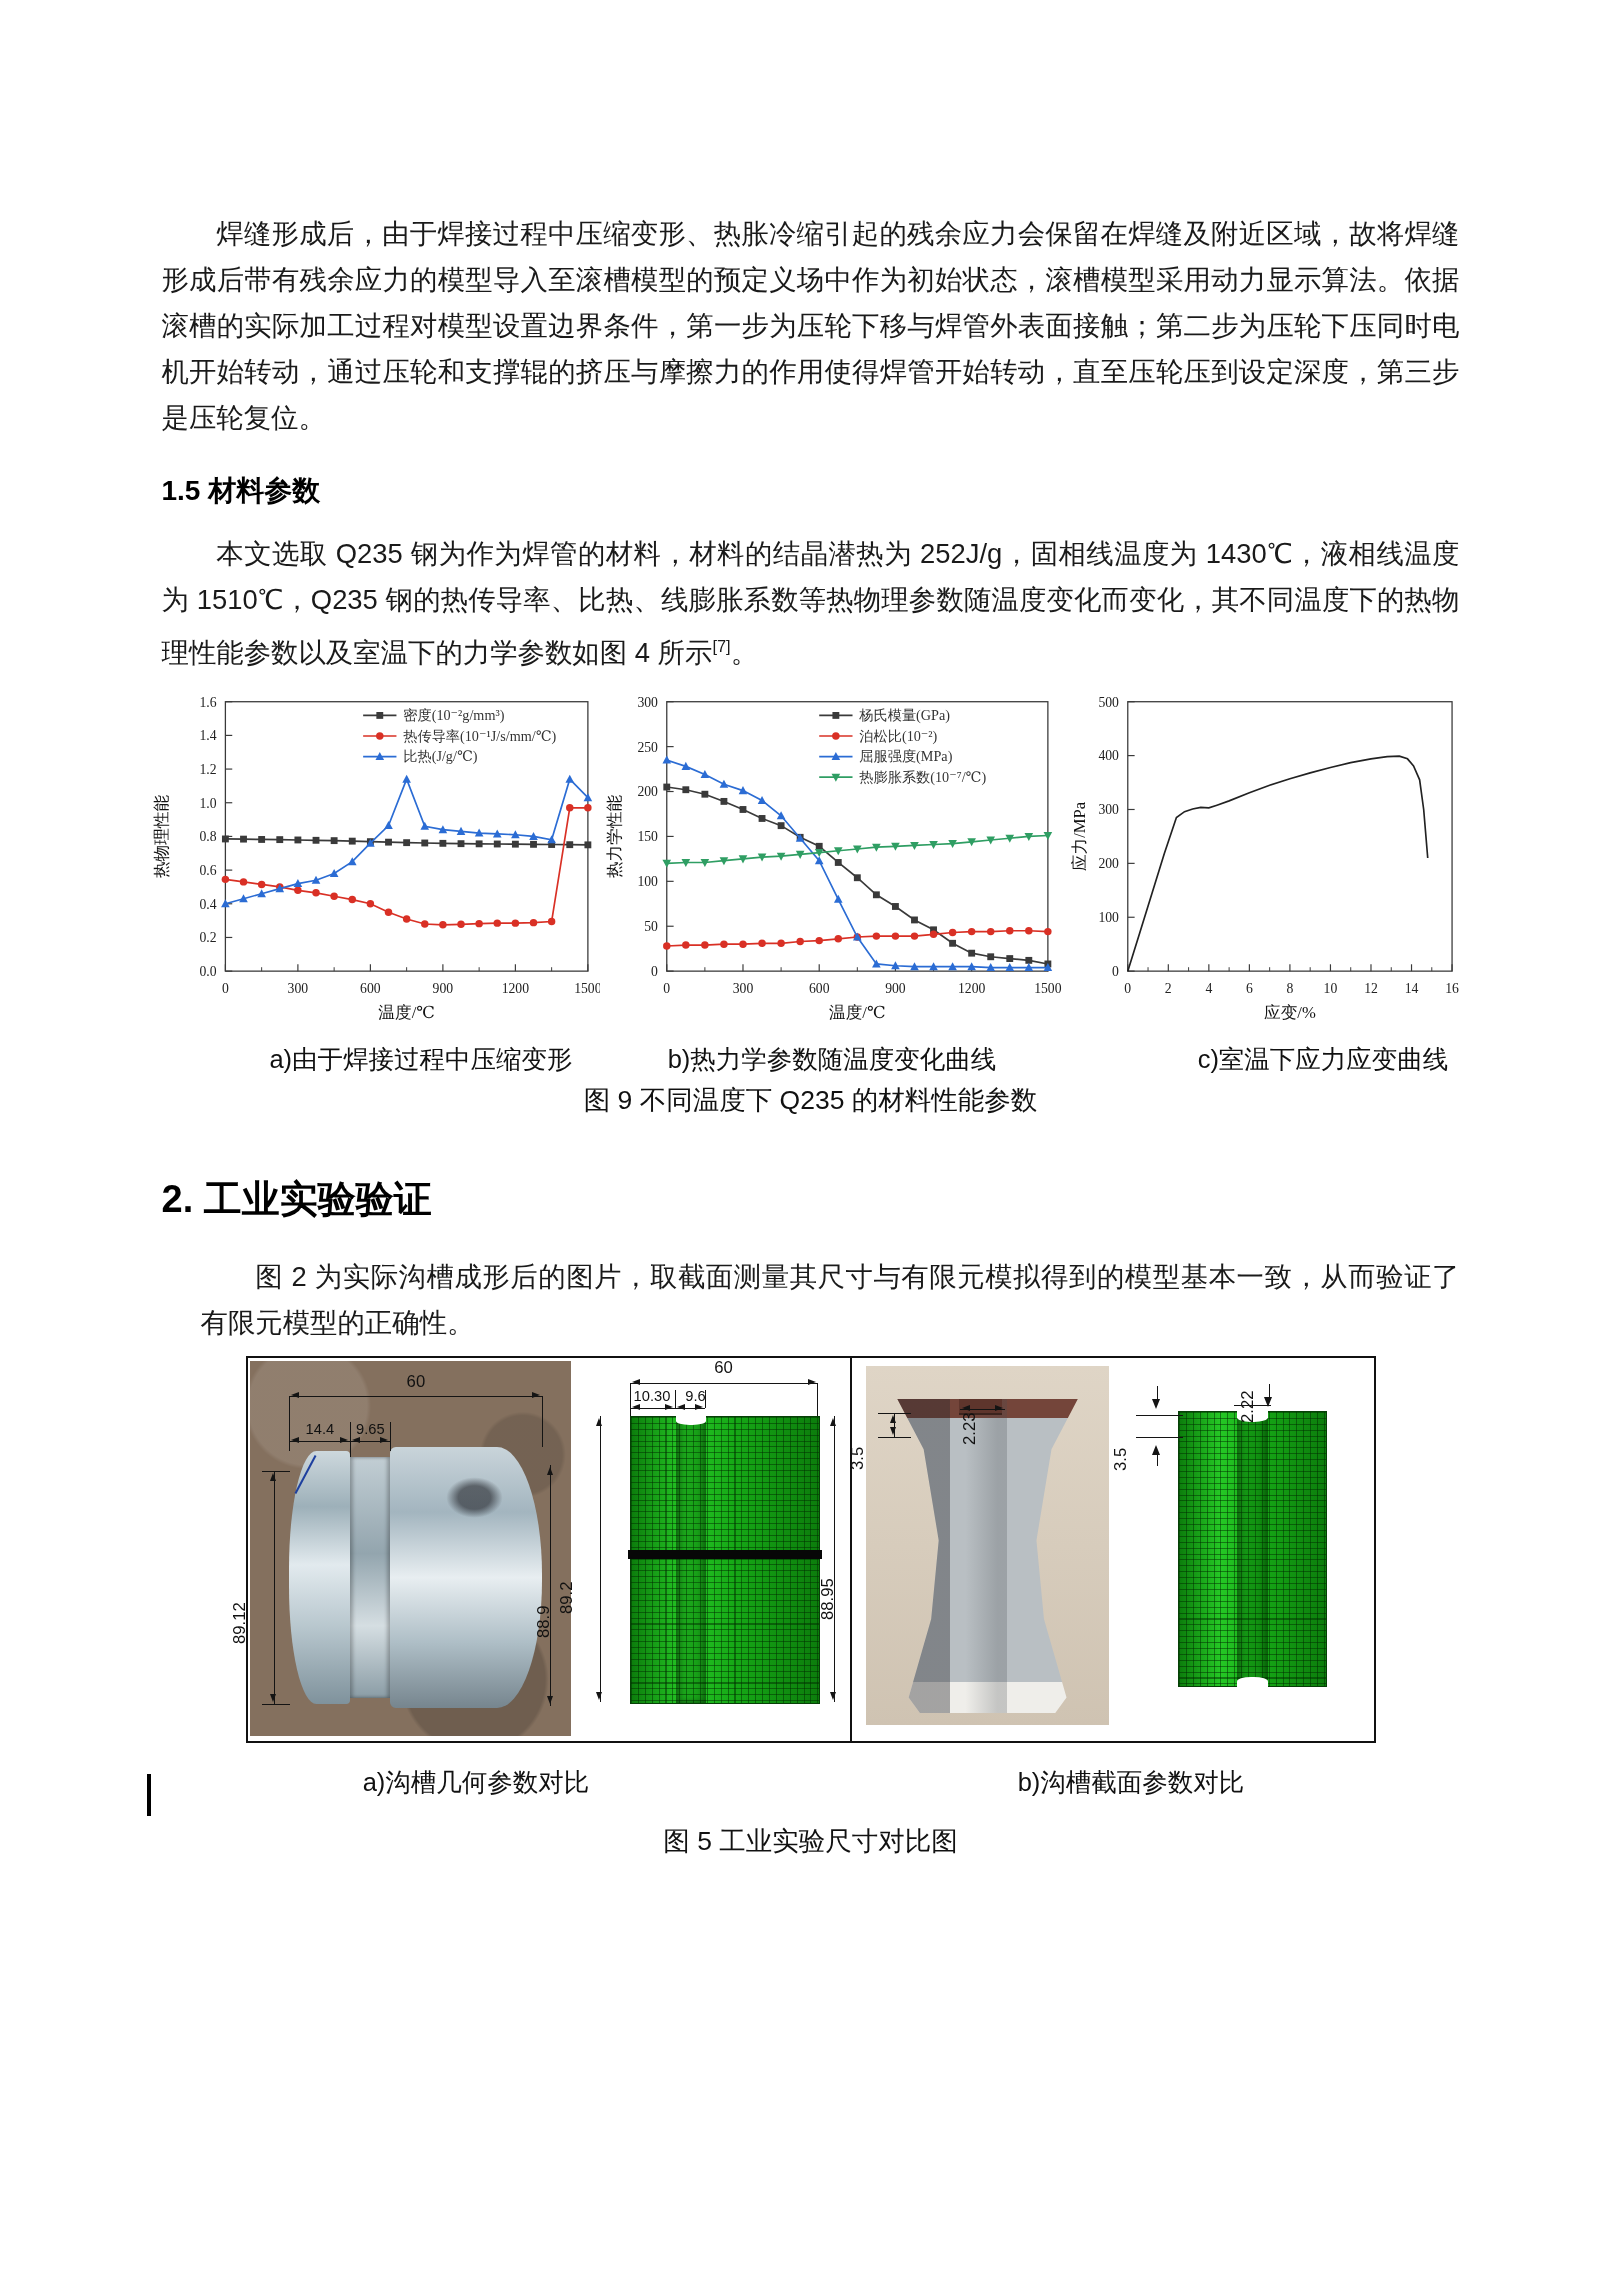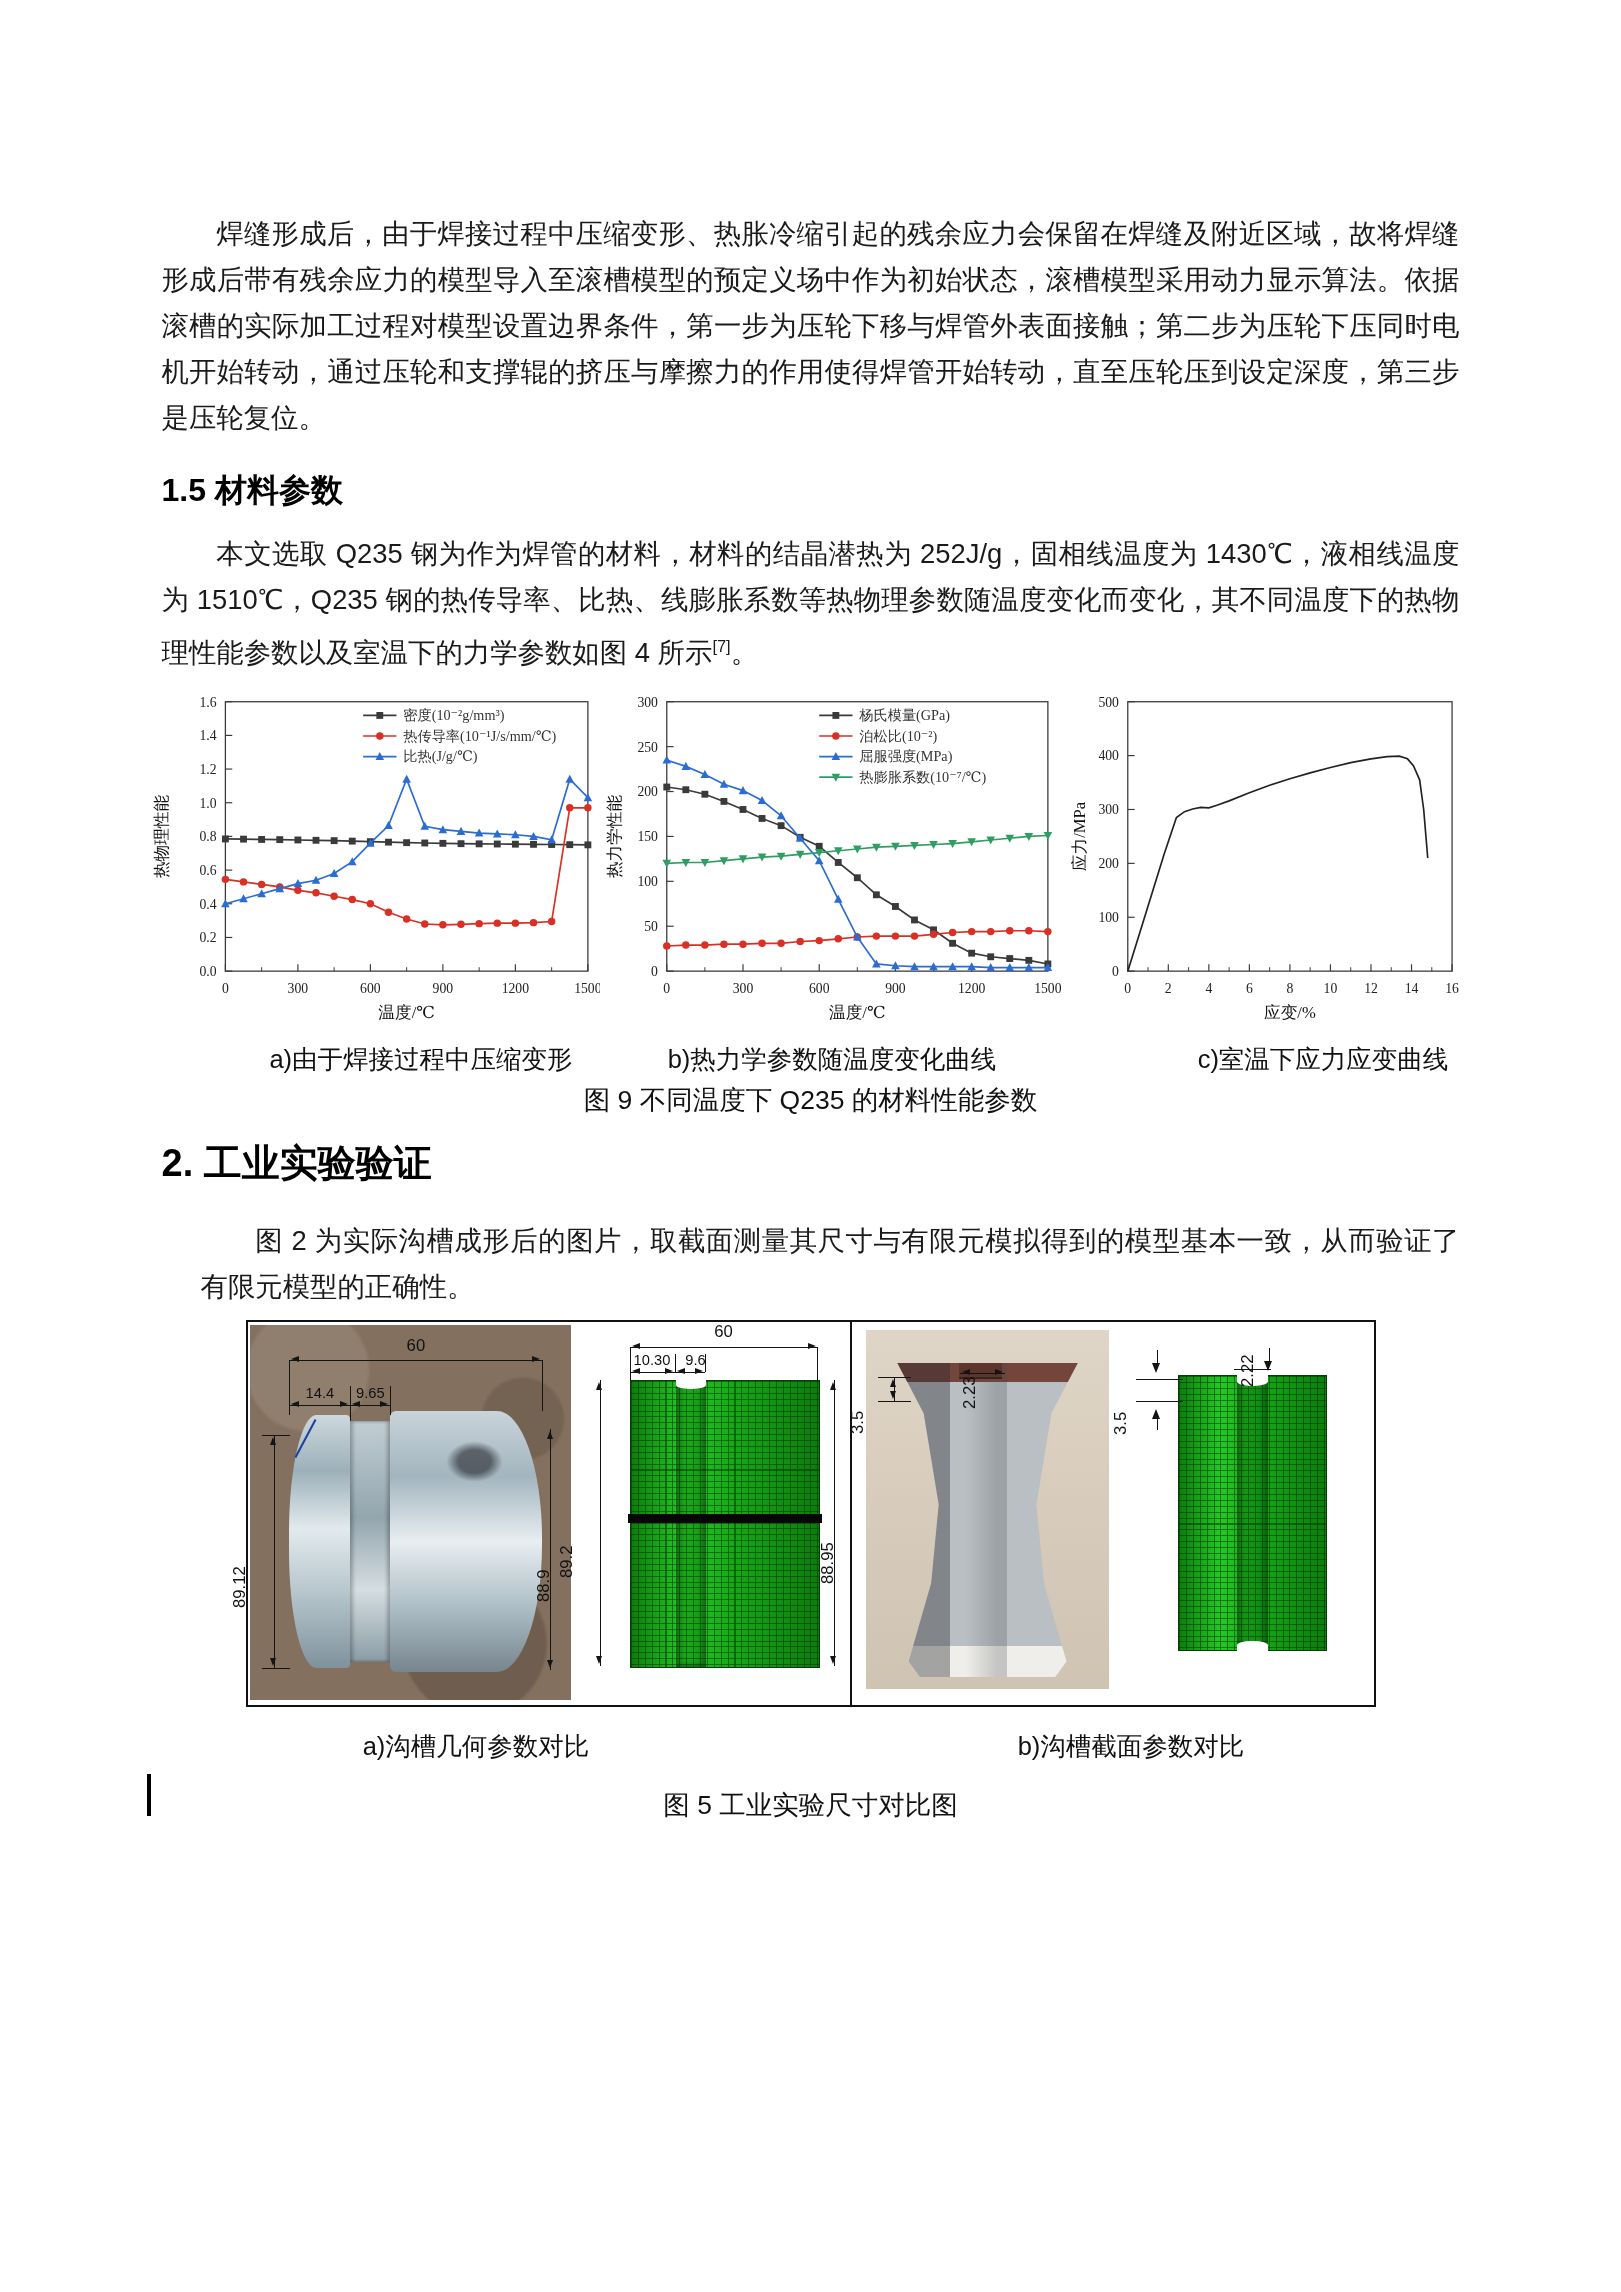--- a/index.html
+++ b/index.html
@@ -1,21 +1,21 @@
 <!DOCTYPE html>
 <html><head>
 <meta charset="utf-8">
 <style>
   html,body{margin:0;padding:0;background:#888;}
   .page{position:relative;width:1621px;height:2293px;margin:0 auto;background:#fff;
         font-family:"Liberation Sans",sans-serif;color:#141414;overflow:hidden;box-sizing:border-box;padding-top:184px;}
   .content{width:1298px;margin:0 auto;}
   .para{font-size:27.4px;line-height:46px;text-align:justify;text-indent:2em;color:#1a1a1a;}
   .h-major{font-size:38px;font-weight:bold;line-height:51px;color:#000;}
-  .h-minor{font-size:32px;font-weight:bold;line-height:41px;color:#000;}
+  .h-minor{font-size:28px;font-weight:bold;line-height:41px;color:#000;}
   sup{font-size:0.6em;}
   
   .fig4-row{display:flex;justify-content:space-between;width:1327px;margin:11.8px auto 0;}
   .caprow{position:relative;height:35px;margin-top:15.7px;}
   .capcenter{position:absolute;transform:translateX(-50%);font-size:25.5px;white-space:nowrap;color:#111;}
   .figtitle{text-align:center;font-size:26.5px;margin-top:5.9px;height:39px;color:#111;}
   
   .fig5{position:relative;width:1130px;height:387px;margin:9.8px auto 0;border:2.9px solid #111;box-sizing:border-box;}
   .fig5 .divider{position:absolute;left:602px;top:0;bottom:0;width:2.9px;background:#111;}
   .cell{position:absolute;top:0;bottom:0;}
@@ -374,21 +374,21 @@
       </svg>
   </div>
   <div class="caprow">
     <span class="capcenter" style="left:421px;">a)由于焊接过程中压缩变形</span>
     <span class="capcenter" style="left:832px;">b)热力学参数随温度变化曲线</span>
     <span class="capcenter" style="left:1323px;">c)室温下应力应变曲线</span>
   </div>
   <div class="figtitle">图 9 不同温度下 Q235 的材料性能参数</div>
 
   <div class="content">
-    <h2 class="h-major" style="margin:17px 0 0 0;">2. 工业实验验证</h2>
+    <h2 class="h-major" style="margin:53px 0 0 0;">2. 工业实验验证</h2>
     <p class="para" style="margin:29px 0 0 39px;width:1259px;">图 2 为实际沟槽成形后的图片，取截面测量其尺寸与有限元模拟得到的模型基本一致，从而验证了有限元模型的正确性。</p>
   </div>
 
   <div class="fig5">
     <div class="divider"></div>
 
     <div class="cell" style="left:0;width:602px;">
       <div class="photoA">
         <div class="flange"></div>
         <div class="grooveBand"></div>

